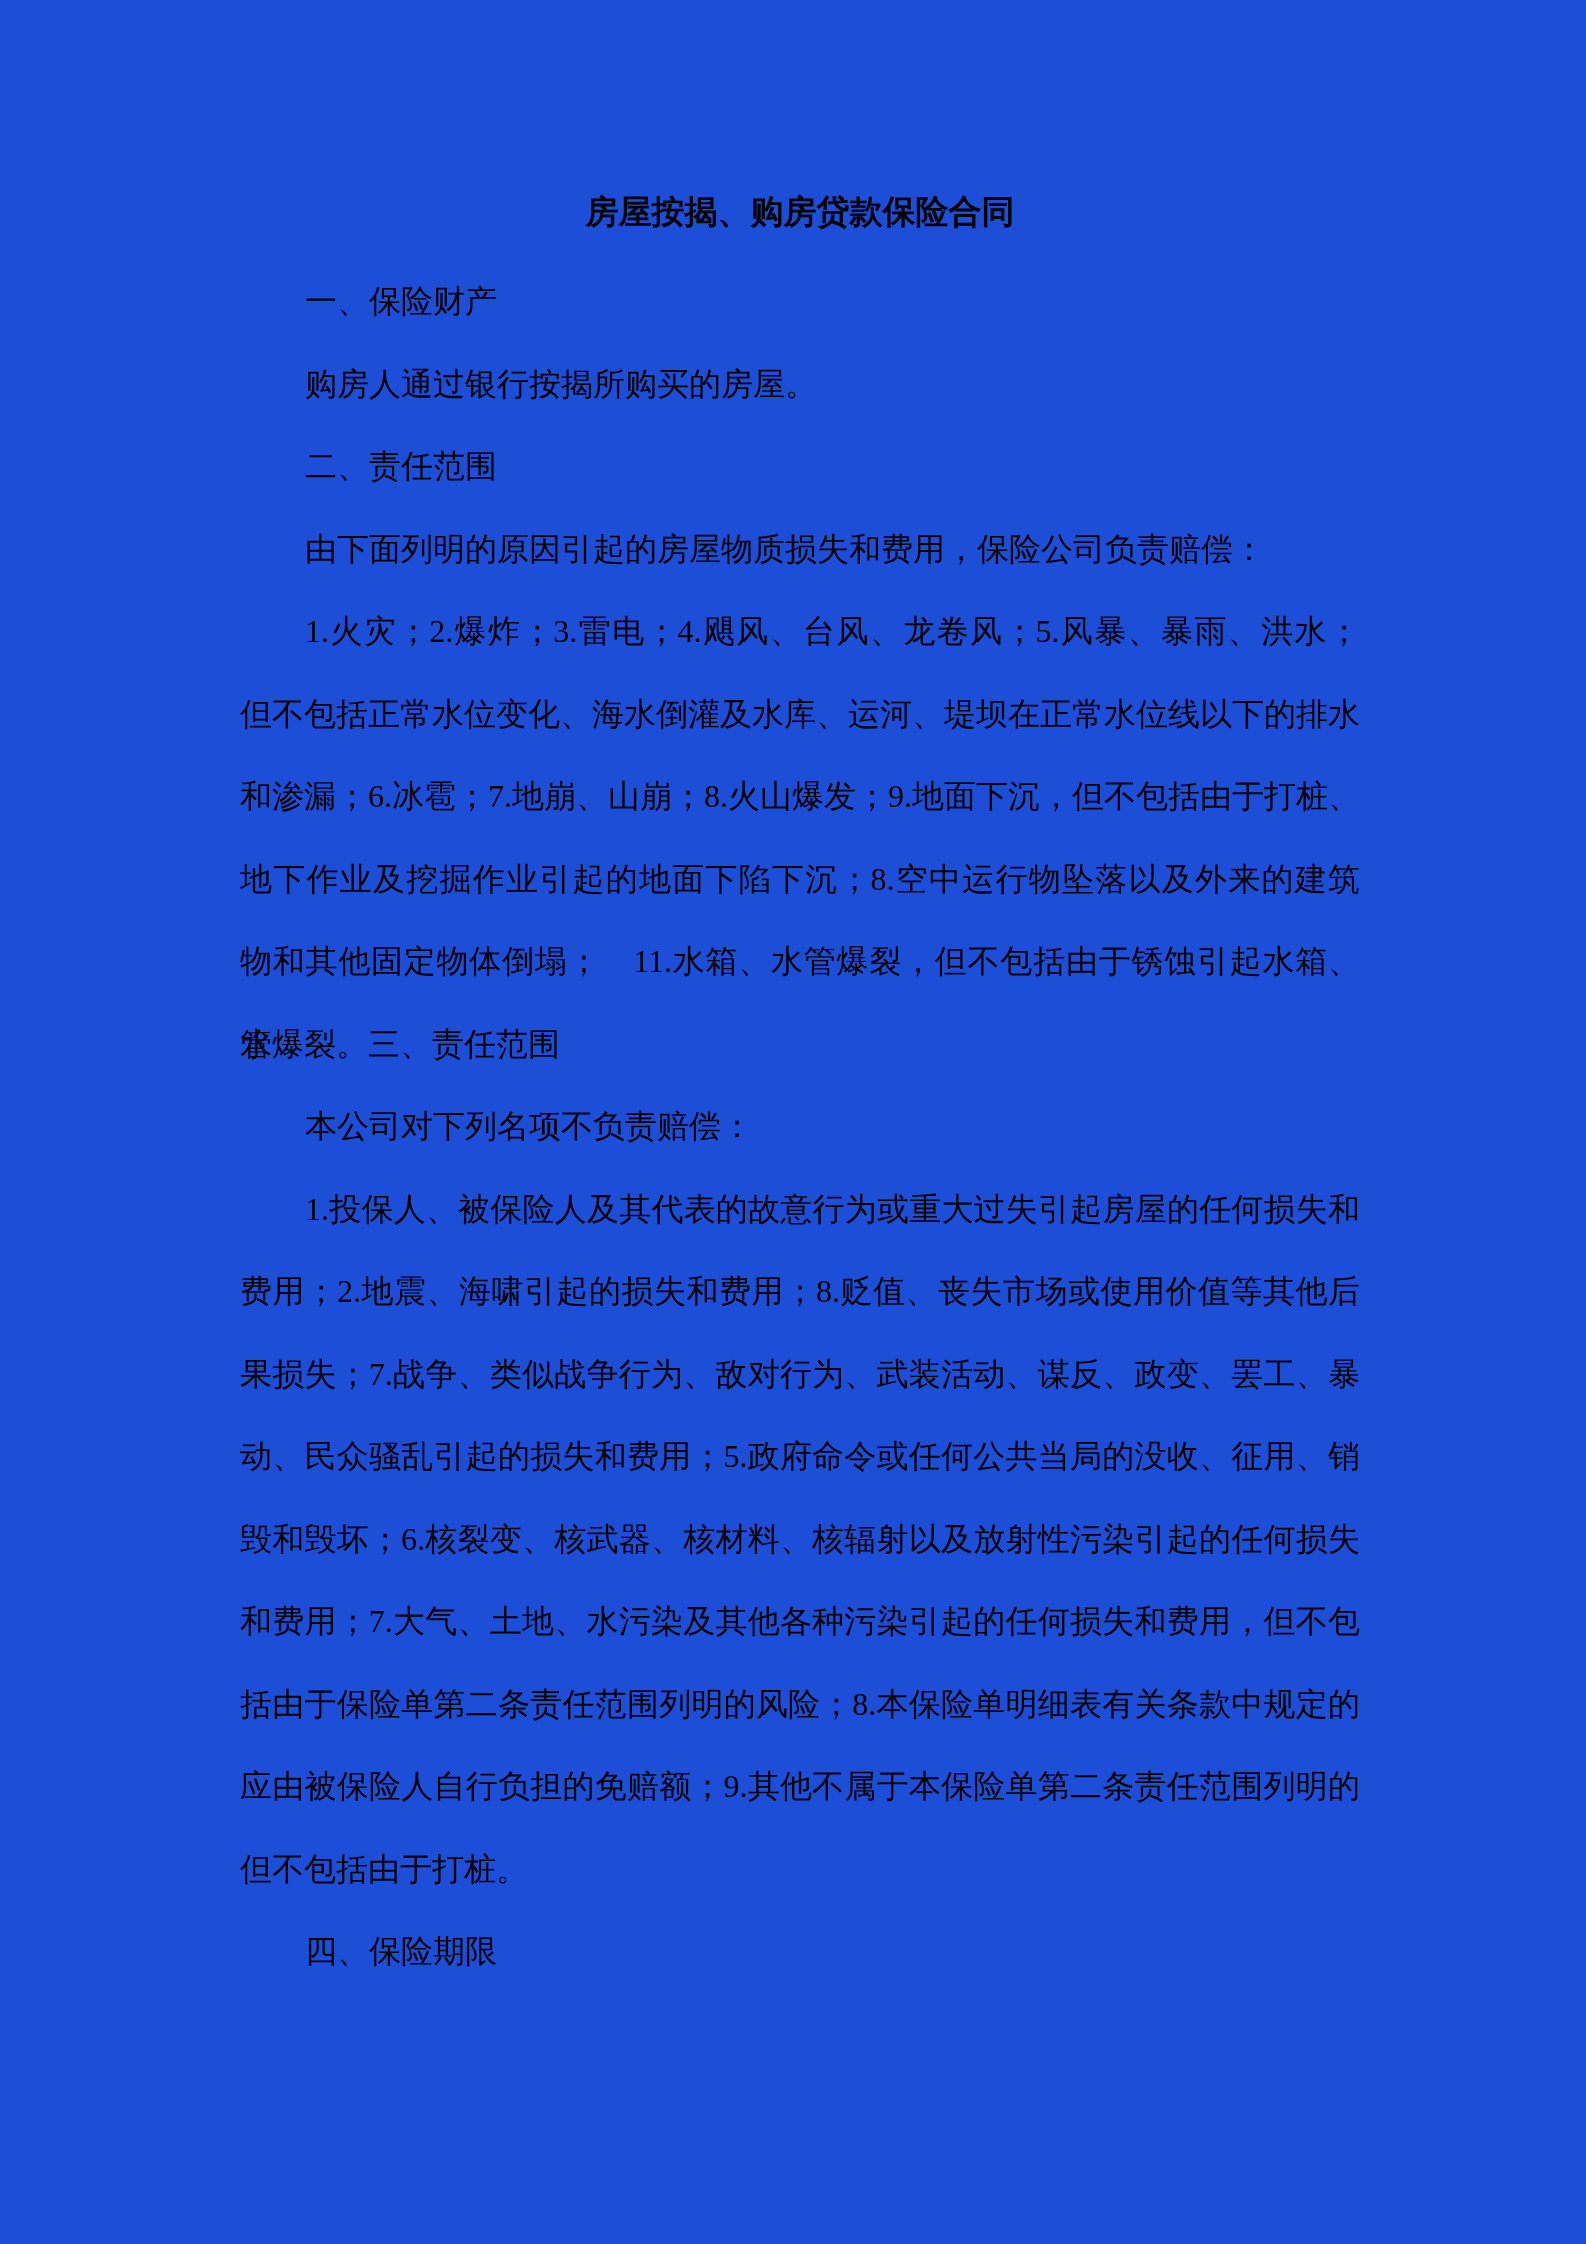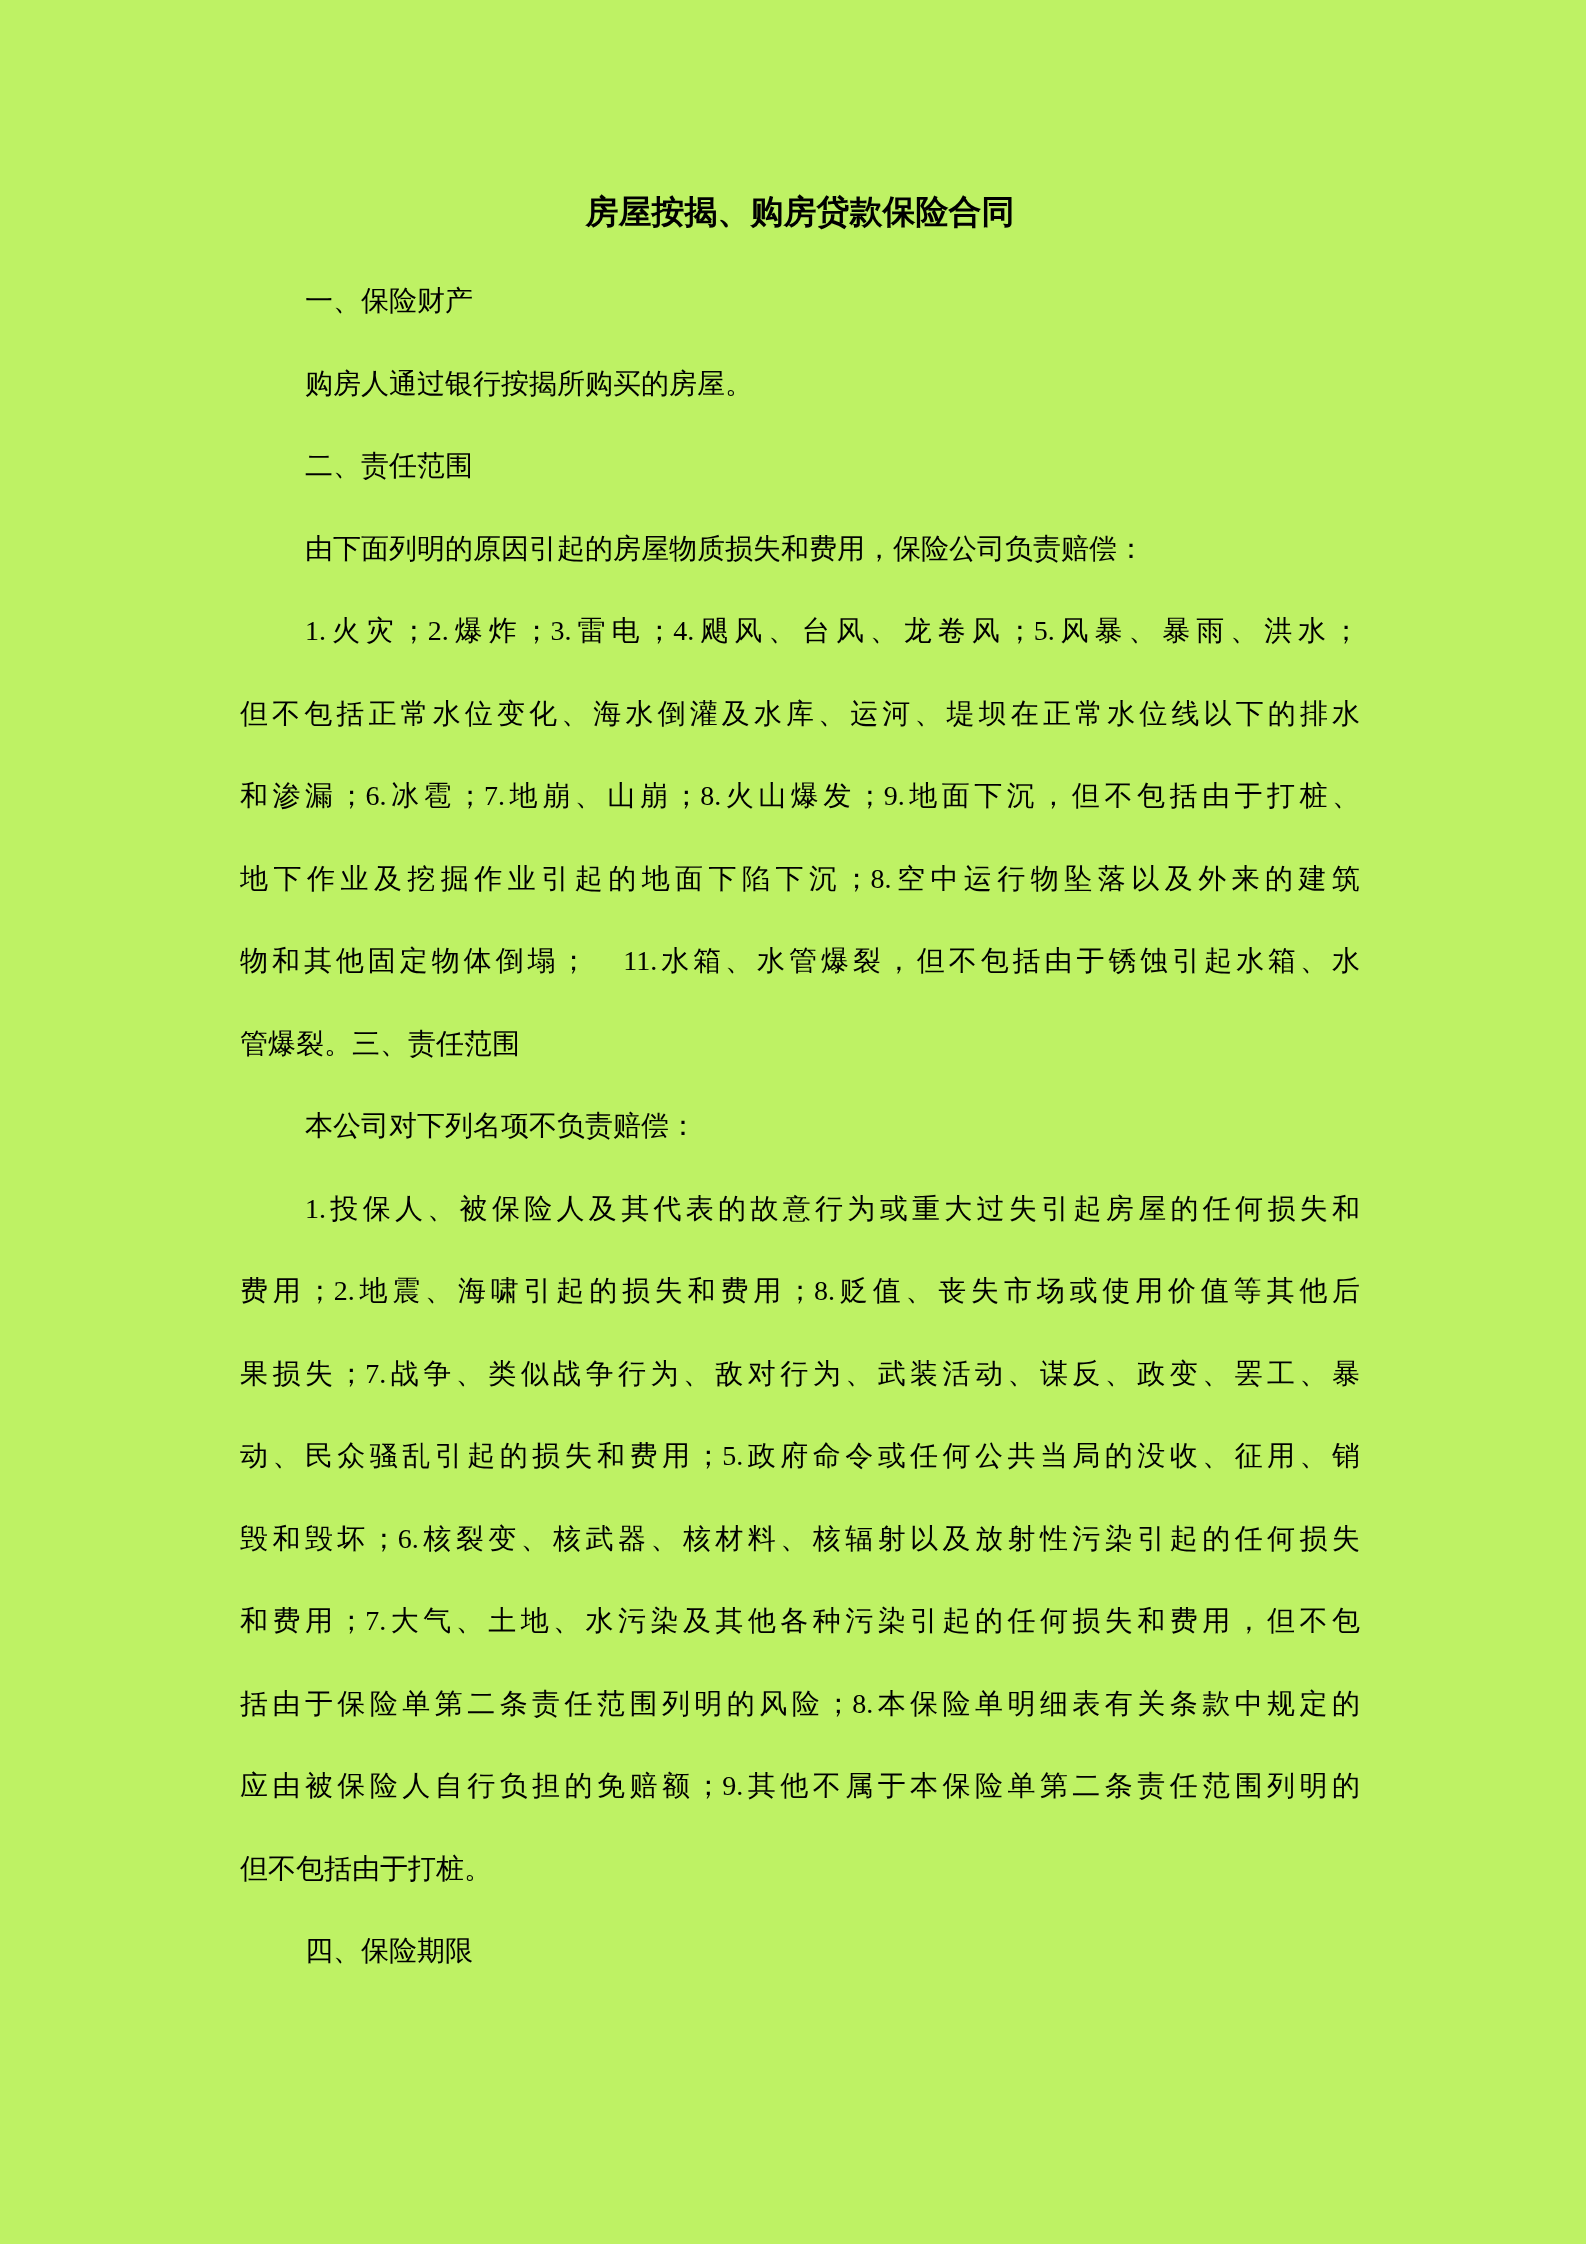--- a/index.html
+++ b/index.html
@@ -4,41 +4,41 @@
 <style>
   html, body {
     margin: 0;
     padding: 0;
     background: #ffffff;
   }
   .page {
     position: relative;
     width: 1586px;
     height: 2244px;
-    background: #bef264;
+    background: #1d4ed8;
     color: #000000;
     font-family: "Liberation Serif", "DejaVu Serif", serif;
     overflow: hidden;
   }
   .title {
     margin: 177px 226px 0 240px;
     height: 70px;
     line-height: 70px;
     text-align: center;
     font-size: 33px;
     font-weight: bold;
     white-space: pre-wrap;
   }
   .lines {
     margin: 13px 226px 0 240px; 
   }
   .line {
     height: 82.5px;
     line-height: 82.5px;
-    font-size: 28px;
+    font-size: 32px;
     white-space: pre-wrap;
     text-align: left;
   }
   .line.indent {
     text-indent: 65px; 
   }
   .line.stretch {
     text-align: justify;
     text-align-last: justify;
   }

